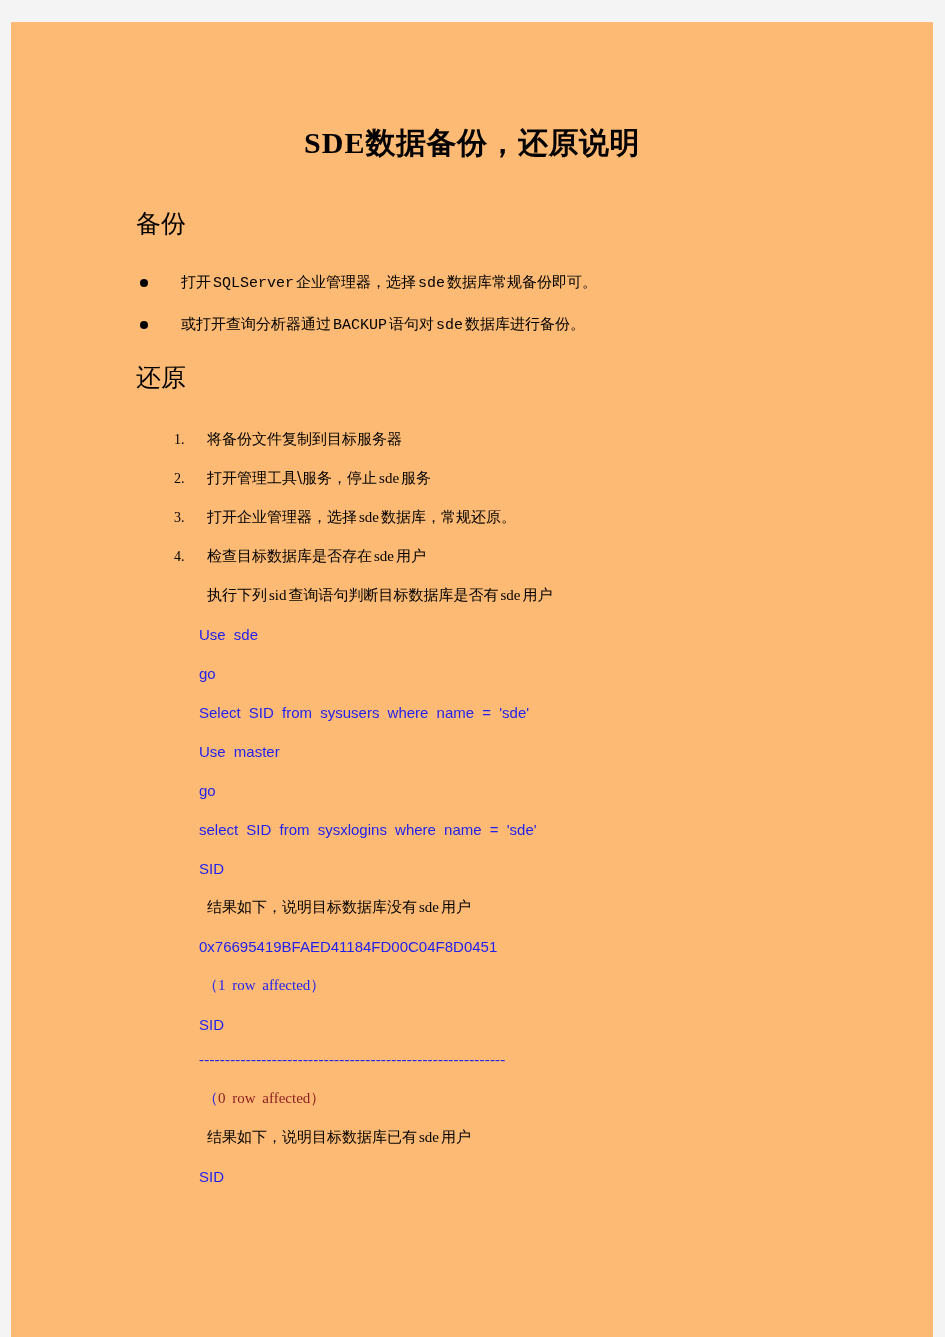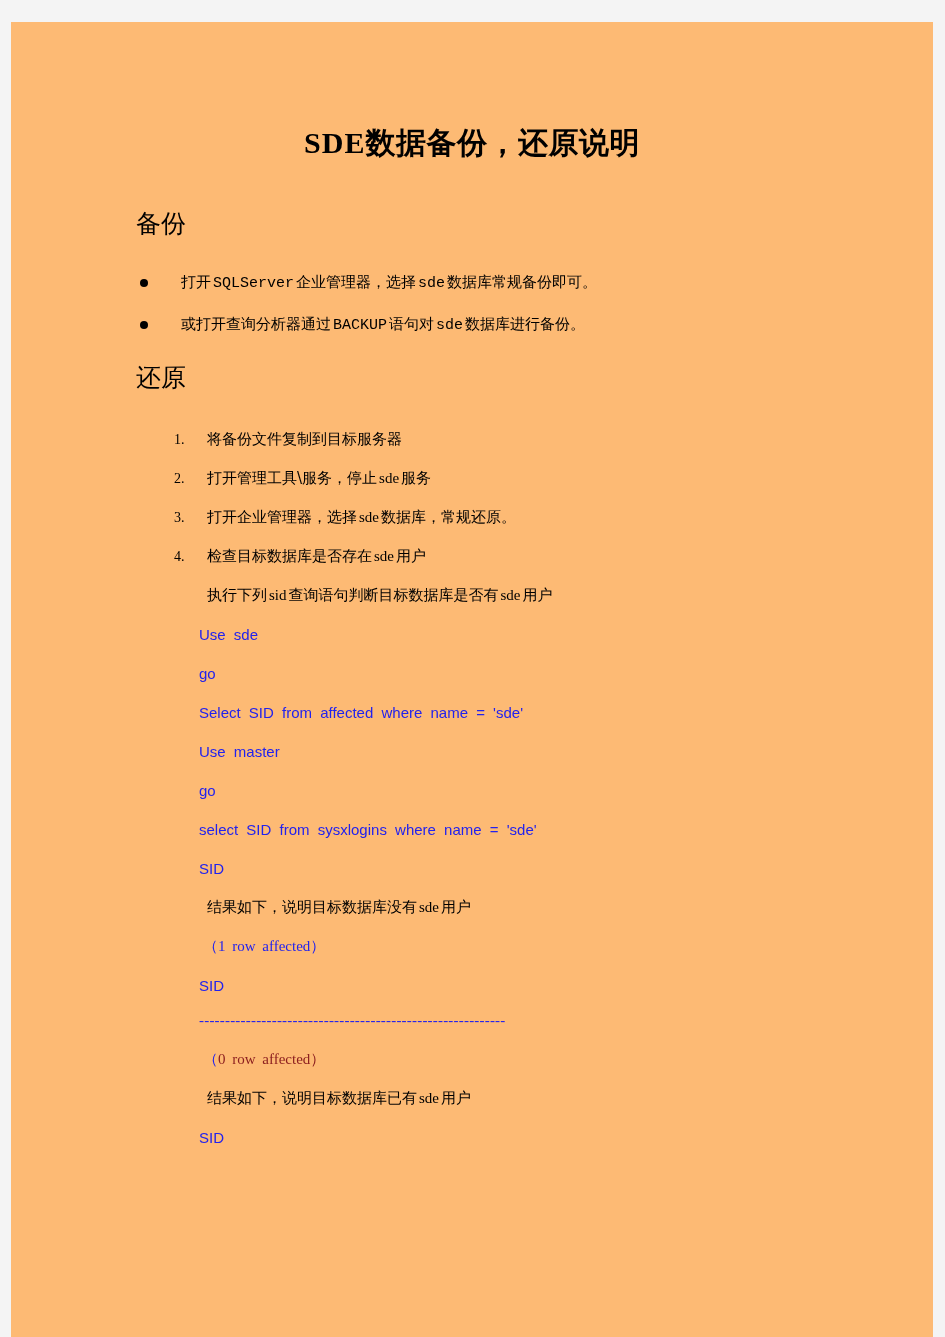--- a/index.html
+++ b/index.html
@@ -206,27 +206,28 @@
     <li>
       <span class="num">4.</span>
       <span><span class="cjk-run">检查目标数据库是否存在</span><span class="lat-run">sde</span><span class="cjk-run">用户</span></span>
     </li>
   </ol>
 
   <div class="sub-line"><span class="cjk-run">执行下列</span><span class="lat-run">sid</span><span class="cjk-run">查询语句判断目标数据库是否有</span><span class="lat-run">sde</span><span class="cjk-run">用户</span></div>
 
   <div class="code-line">Use sde</div>
   <div class="code-line">go</div>
-  <div class="code-line">Select SID from affected where name = 'sde'</div>
+  <div class="code-line">Select SID from sysusers where name = 'sde'</div>
   <div class="code-line">Use master</div>
   <div class="code-line">go</div>
   <div class="code-line">select SID from sysxlogins where name = 'sde'</div>
 
   <div class="code-line tight">SID</div>
   <div class="result-note"><span class="cjk-run">结果如下，说明目标数据库没有</span><span class="lat-run">sde</span><span class="cjk-run">用户</span></div>
+  <div class="code-line tight">0x76695419BFAED41184FD00C04F8D0451</div>
   <div class="row-affected"><span>（</span><span>1</span><span> row affected）</span></div>
 
   <div class="code-line tight">SID</div>
   <div class="dash-rule">-----------------------------------------------------------</div>
   <div class="row-affected"><span>（</span><span class="count-red">0</span><span class="count-red"> row affected）</span></div>
   <div class="result-note"><span class="cjk-run">结果如下，说明目标数据库已有</span><span class="lat-run">sde</span><span class="cjk-run">用户</span></div>
   <div class="code-line tight">SID</div>
 
 </div>
 

